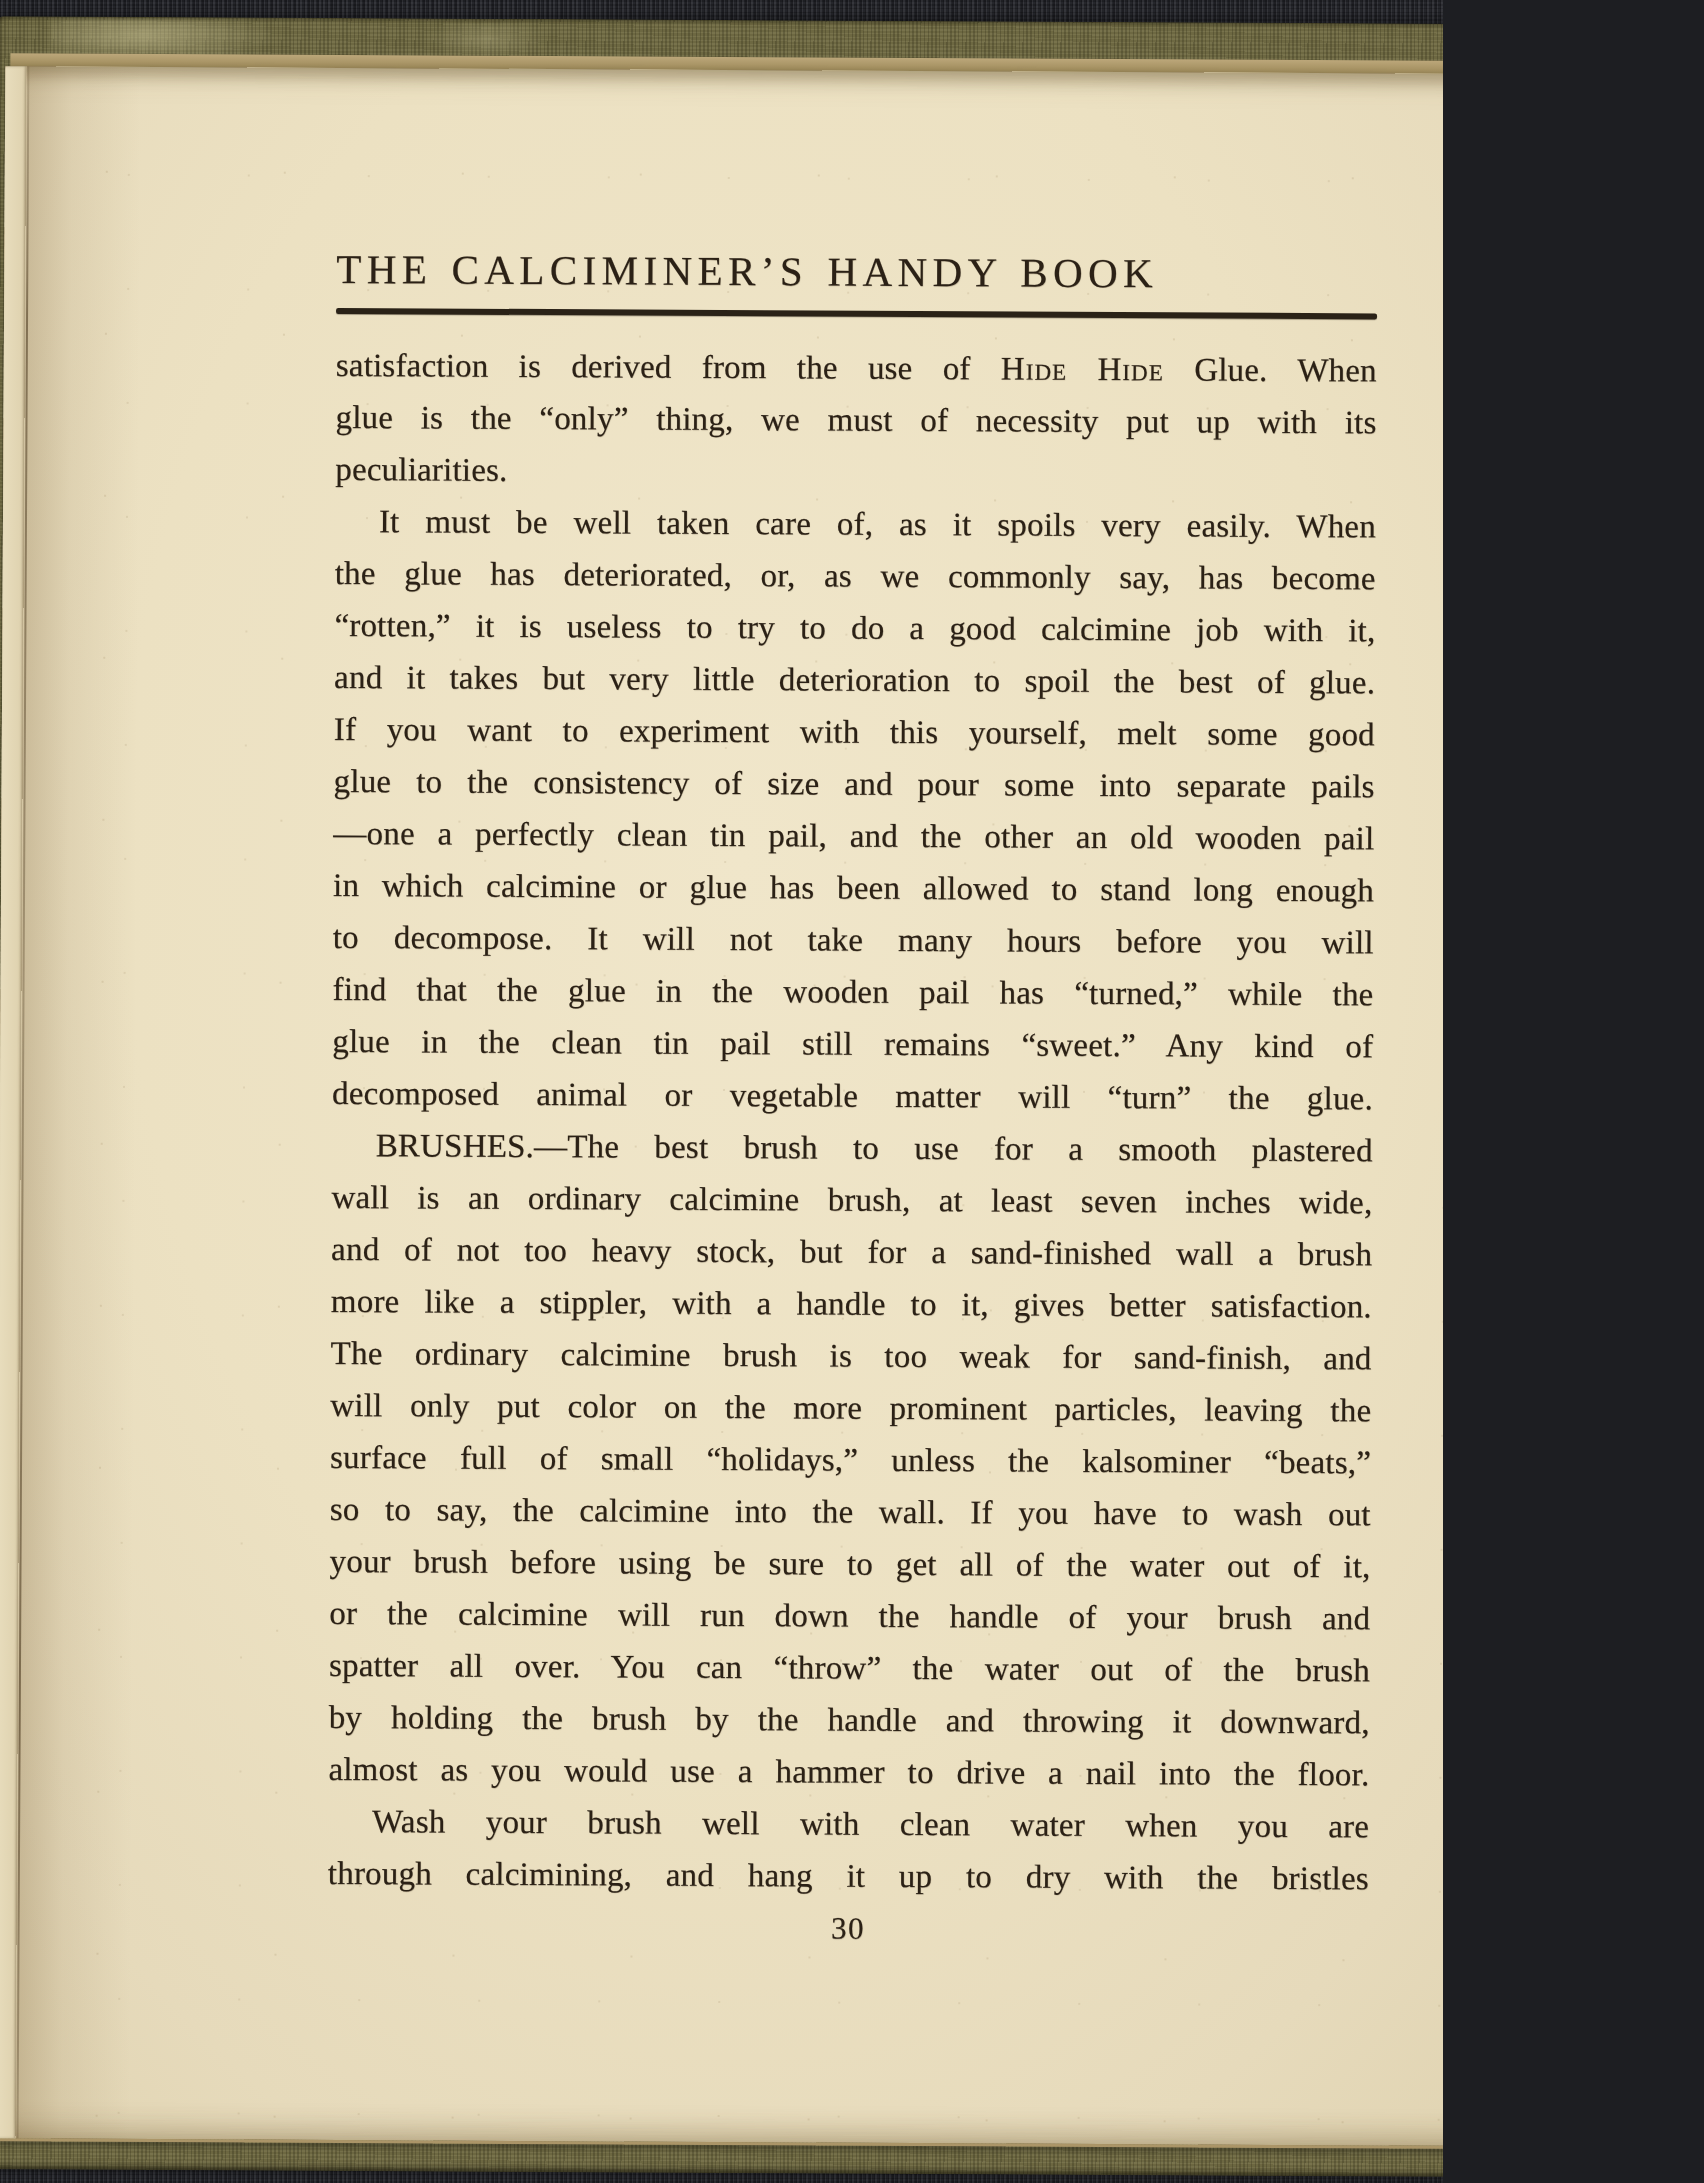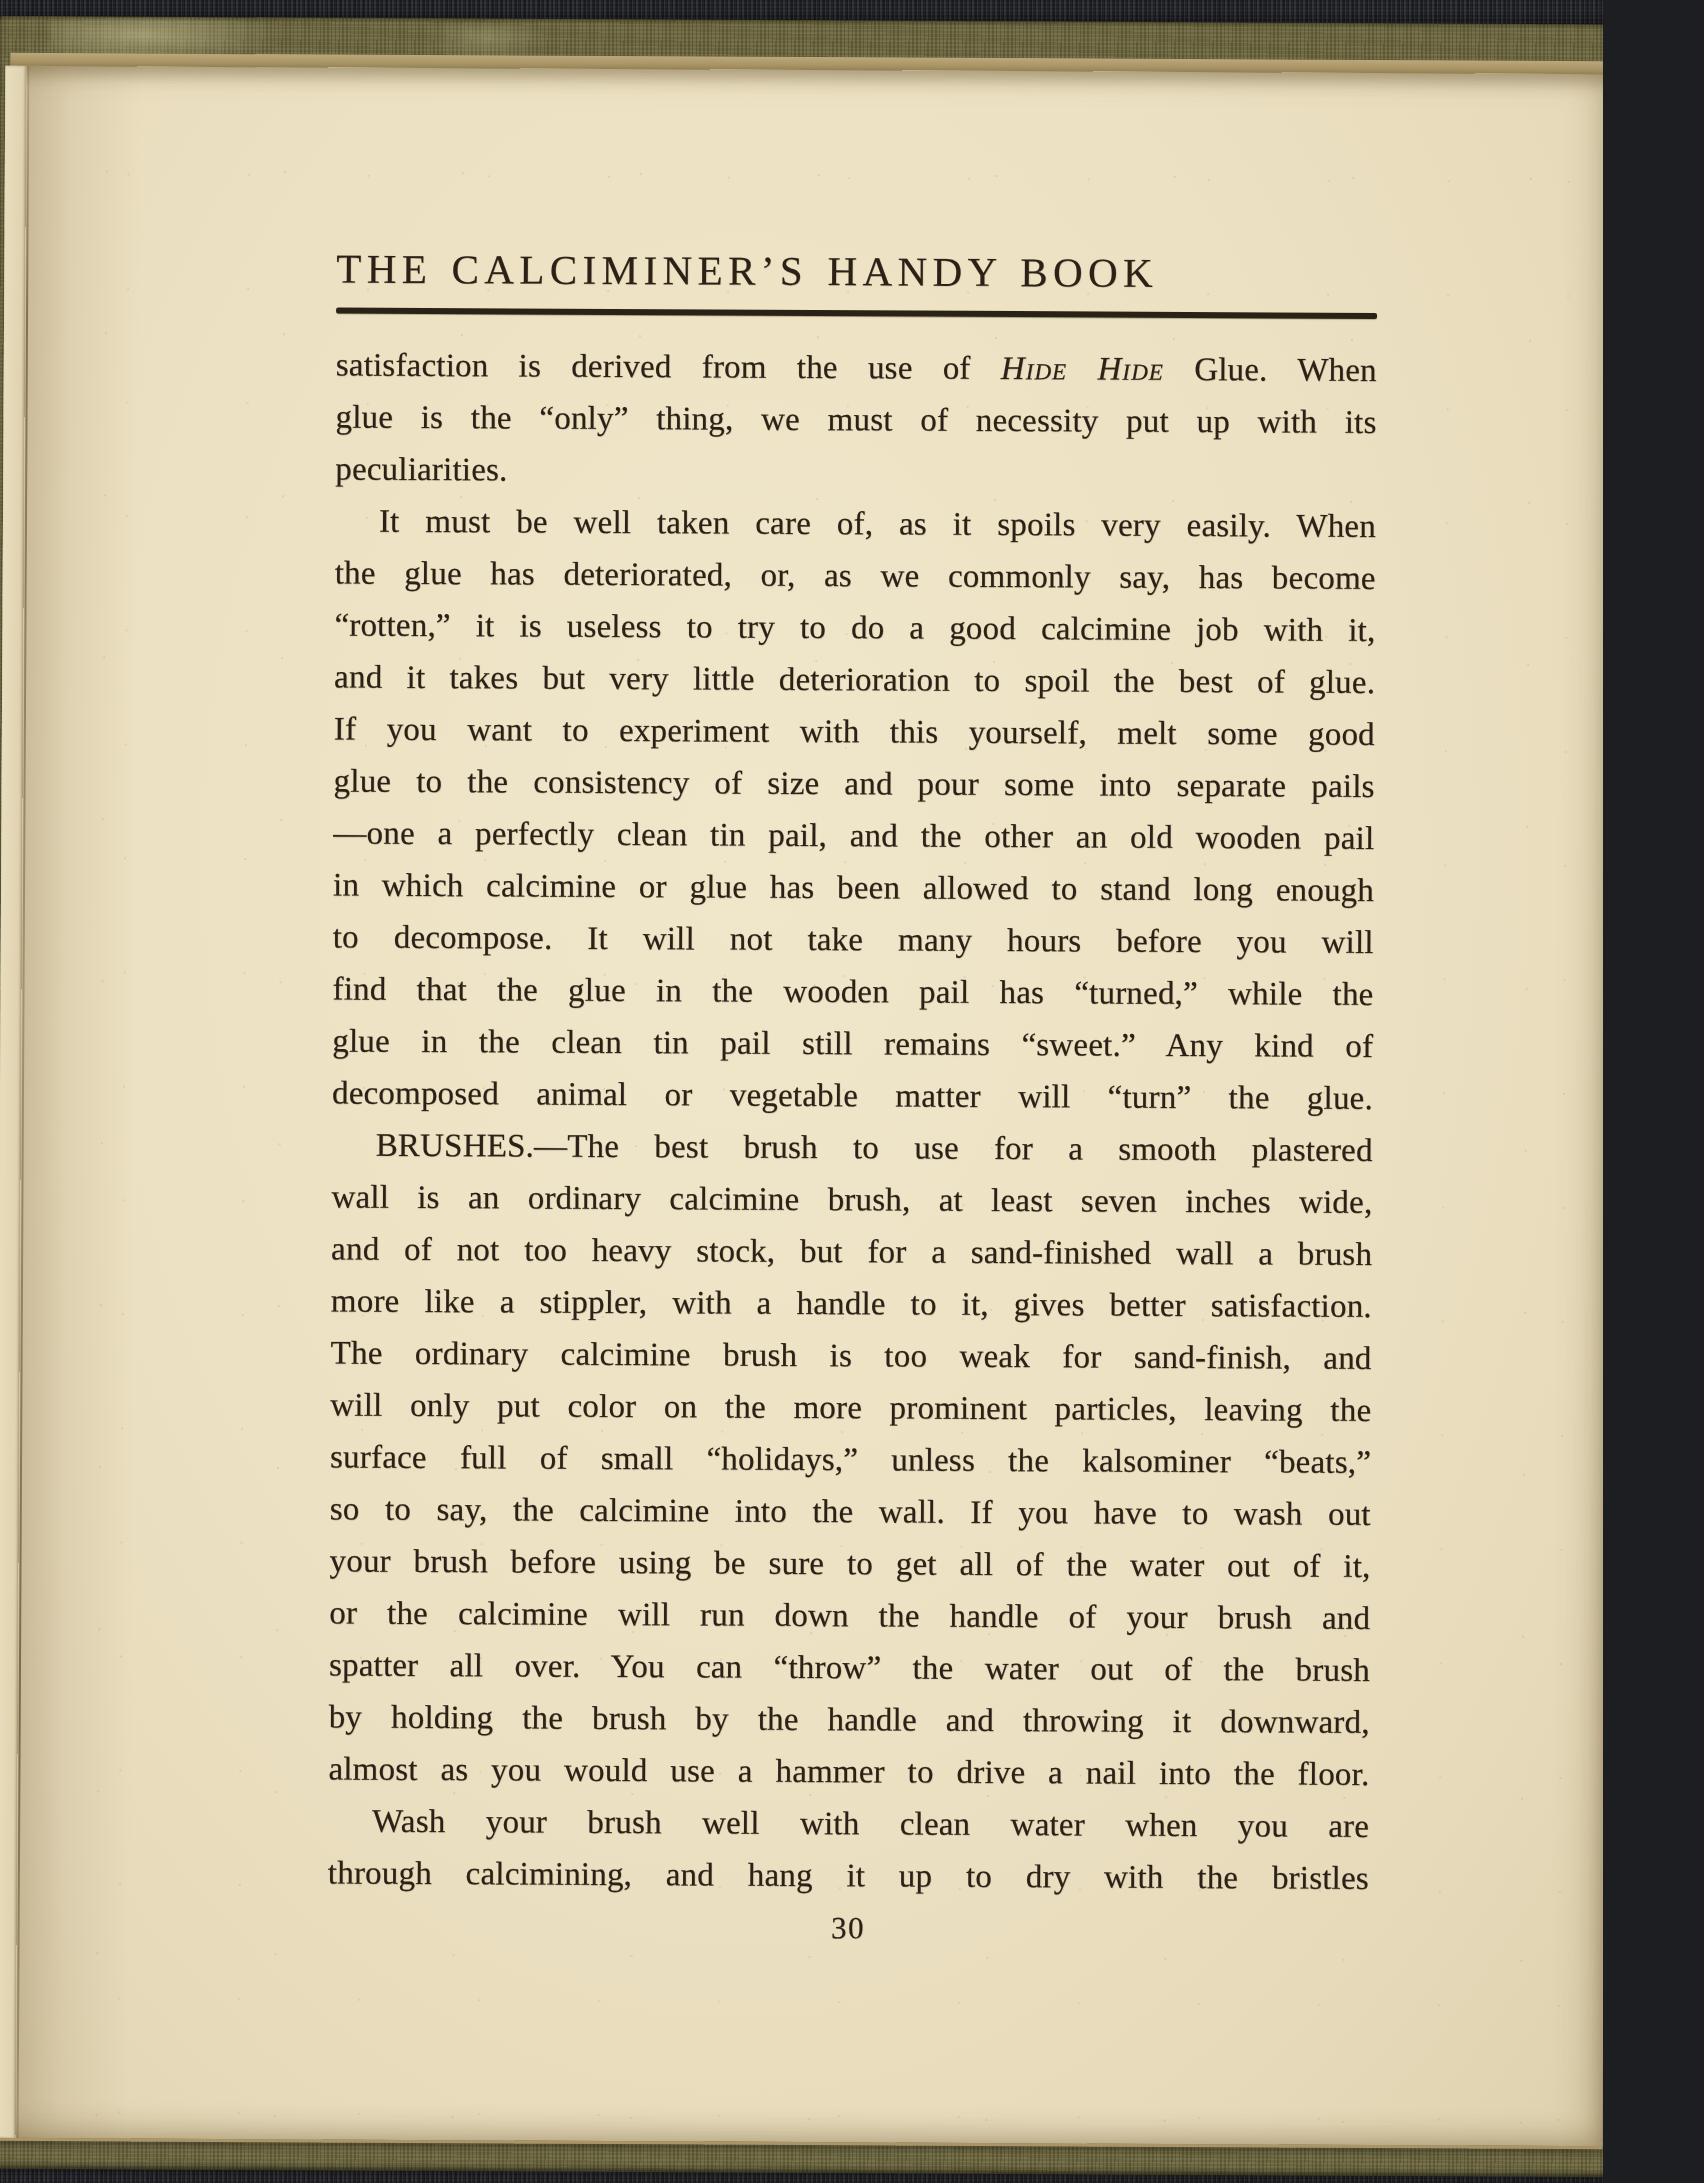--- a/index.html
+++ b/index.html
@@ -1,17 +1,17 @@
 <!DOCTYPE html>
 <html style="font-size:12.3px"><head>
 <meta charset="utf-8">
 <style>
   html,body{margin:0;padding:0;background:#1d1e22;}
   .scene{
-    position:relative;width:1603px;height:2183px;overflow:hidden;
+    position:relative;width:1443px;height:2183px;overflow:hidden;
     background-color:#2c2d33;
     background-image:
       repeating-linear-gradient(90deg, rgba(0,0,0,.30) 0 1.5px, rgba(255,255,255,.05) 1.5px 3.1px, rgba(0,0,0,.14) 3.1px 4.6px),
       repeating-linear-gradient(0deg, rgba(0,0,0,.20) 0 1.5px, transparent 1.5px 3.8px);
     font-family:"Liberation Serif","DejaVu Serif",serif;
   }
   .book{position:absolute;inset:0;transform:rotate(0.3deg);transform-origin:50% 50%;}
   .cover{
     position:absolute;left:-9.2px;top:20px;width:1686px;height:2153px;border-radius:7.7px;
     background-color:#6d6842;
@@ -70,21 +70,21 @@
     font-size:41px;line-height:41px;font-weight:400;letter-spacing:5.4px;word-spacing:3.8px;
     margin:181px 0 0 0;white-space:nowrap;
   }
   .rule{margin-top:18.4px;height:5.4px;background:#2a2217;border-radius:2.3px;
     box-shadow:0 0.8px 0.8px rgba(43,33,24,.35);}
   .lines{margin-top:25px;}
   .line{font-size:33px;line-height:52px;height:52px;letter-spacing:0.2px;}
   .force{text-align:justify;text-align-last:justify;}
   .soft{text-align:left;}
   .indent{text-indent:44px;}
-  .brand{font-variant:small-caps;letter-spacing:1.1px;font-style:italic;}
+  .brand{font-variant:small-caps;letter-spacing:1.1px;}
   .pagenum{margin-top:1.5px;font-size:31px;line-height:51px;text-align:center;letter-spacing:1.5px;}
 </style>
 </head>
 <body>
 
 <div class="scene">
   <div class="book">
     <div class="cover">
       <div class="fray"></div>
       <div class="fray2"></div>

